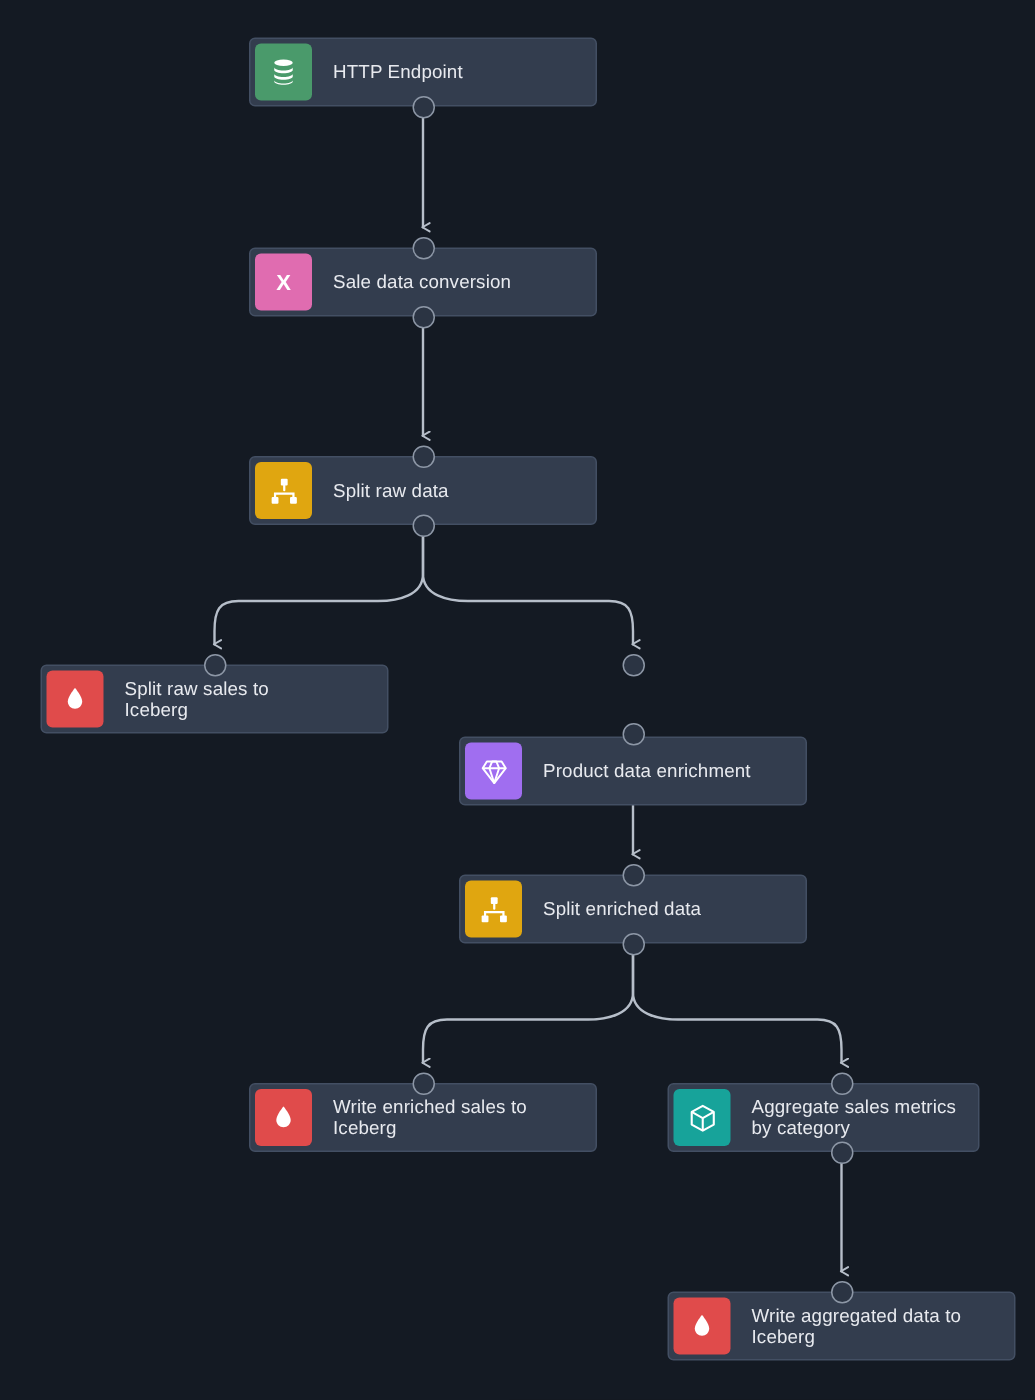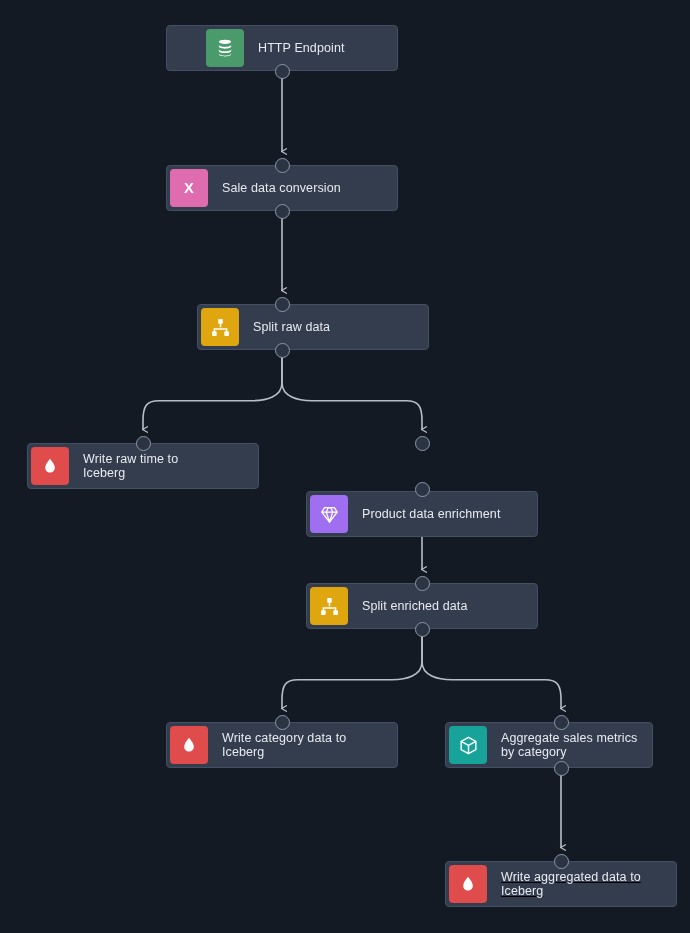--- a/index.html
+++ b/index.html
@@ -84,57 +84,57 @@
         <path d="M282,357.5 L282,382.7 C282,396.7 266,400.7 252,400.7 L159,400.7 C146,400.7 143,406.7 143,420.7 L143,429.5" marker-end="url(#arrowhead)"></path>
         <path d="M282,357.5 L282,382.7 C282,396.7 298,400.7 312,400.7 L406,400.7 C419,400.7 422,406.7 422,420.7 L422,429.5" marker-end="url(#arrowhead)"></path>
         <path d="M422,496.5 L422,569.5" marker-end="url(#arrowhead)"></path>
         <path d="M422,636.5 L422,661.7 C422,675.7 406,679.7 392,679.7 L298,679.7 C285,679.7 282,685.7 282,699.7 L282,708.5" marker-end="url(#arrowhead)"></path>
         <path d="M422,636.5 L422,661.7 C422,675.7 438,679.7 452,679.7 L545,679.7 C558,679.7 561,685.7 561,699.7 L561,708.5" marker-end="url(#arrowhead)"></path>
         <path d="M561,775.5 L561,847.5" marker-end="url(#arrowhead)"></path>
       </g>
   </svg>
 
   <div id="nodes">
-      <div class="node" style="left: 166px; top: 25px; width: 232px; padding-left: 36px;">
+      <div class="node" style="left: 166px; top: 25px; width: 232px;">
         <div class="node-icon" style="background: rgb(74, 154, 107);">
           <svg width="20" height="20" viewBox="0 0 24 24" fill="#fff">
       <ellipse cx="12" cy="4.6" rx="7.4" ry="2.6"></ellipse>
       <path d="M4.6 8.2c0 1.44 3.31 2.6 7.4 2.6s7.4-1.16 7.4-2.6v2.1c0 1.44-3.31 2.6-7.4 2.6s-7.4-1.16-7.4-2.6z"></path>
       <path d="M4.6 13.4c0 1.44 3.31 2.6 7.4 2.6s7.4-1.16 7.4-2.6v2.1c0 1.44-3.31 2.6-7.4 2.6s-7.4-1.16-7.4-2.6z"></path>
       <path d="M4.6 18.6c0 1.44 3.31 2.6 7.4 2.6s7.4-1.16 7.4-2.6v.9c0 1.44-3.31 2.6-7.4 2.6s-7.4-1.16-7.4-2.6z"></path>
     </svg>
         </div>
         <div class="node-label">HTTP Endpoint</div>
       </div>
       <div class="node" style="left: 166px; top: 165px; width: 232px;">
         <div class="node-icon" style="background: rgb(224, 108, 176);">
           <svg width="22" height="22" viewBox="0 0 24 24">
       <text x="12" y="17.5" text-anchor="middle" fill="#fff" font-family="Liberation Sans, sans-serif" font-size="16" font-weight="bold">X</text>
     </svg>
         </div>
         <div class="node-label">Sale data conversion</div>
       </div>
-      <div class="node" style="left: 166px; top: 304px; width: 232px; margin-left: 31px;">
+      <div class="node" style="left: 166px; top: 304px; width: 232px;">
         <div class="node-icon" style="background: rgb(224, 166, 16);">
           <svg width="21" height="21" viewBox="0 0 24 24" fill="#fff">
       <rect x="9.4" y="2.4" width="5.2" height="5.2" rx="0.8"></rect>
       <rect x="2.4" y="16.4" width="5.2" height="5.2" rx="0.8"></rect>
       <rect x="16.4" y="16.4" width="5.2" height="5.2" rx="0.8"></rect>
       <path d="M12 7.6v3.6M5 16.4v-2.6h14v2.6M5 13.8h14" stroke="#fff" stroke-width="1.7" fill="none" stroke-linecap="round"></path>
     </svg>
         </div>
         <div class="node-label">Split raw data</div>
       </div>
       <div class="node" style="left: 27px; top: 443px; width: 232px;">
         <div class="node-icon" style="background: rgb(224, 75, 75);">
           <svg width="18" height="18" viewBox="0 0 24 24" fill="#fff">
       <path d="M12 2.2c0 0 6.4 7.3 6.4 12.0 0 3.62-2.87 6.4-6.4 6.4s-6.4-2.78-6.4-6.4C5.6 9.5 12 2.2 12 2.2z"></path>
     </svg>
         </div>
-        <div class="node-label">Write raw time to
+        <div class="node-label">Split raw sales to
 Iceberg</div>
       </div>
       <div class="node" style="left: 306px; top: 443px; width: 232px; margin-top: 48px;">
         <div class="node-icon" style="background: rgb(160, 110, 240);">
           <svg width="21" height="21" viewBox="0 0 24 24">
       <g fill="none" stroke="#fff" stroke-width="1.5" stroke-linejoin="round">
         <path d="M3.2 9.3L12 20.6L20.8 9.3L17.6 4.2H6.4z"></path>
         <path d="M3.2 9.3h17.6"></path>
         <path d="M8.3 9.3L12 20.6L15.7 9.3L13.6 4.2h-3.2z"></path>
       </g>
@@ -152,36 +152,36 @@
     </svg>
         </div>
         <div class="node-label">Split enriched data</div>
       </div>
       <div class="node" style="left: 166px; top: 722px; width: 232px;">
         <div class="node-icon" style="background: rgb(224, 75, 75);">
           <svg width="18" height="18" viewBox="0 0 24 24" fill="#fff">
       <path d="M12 2.2c0 0 6.4 7.3 6.4 12.0 0 3.62-2.87 6.4-6.4 6.4s-6.4-2.78-6.4-6.4C5.6 9.5 12 2.2 12 2.2z"></path>
     </svg>
         </div>
-        <div class="node-label">Write category data to
+        <div class="node-label">Write enriched sales to
 Iceberg</div>
       </div>
       <div class="node" style="left: 445px; top: 722px; width: 208px;">
         <div class="node-icon" style="background: rgb(23, 163, 154);">
           <svg width="21" height="21" viewBox="0 0 24 24">
       <g fill="none" stroke="#fff" stroke-width="1.6" stroke-linejoin="round">
         <path d="M12 2.6l8.4 4.6v9.6L12 21.4 3.6 16.8V7.2z"></path>
         <path d="M3.6 7.2L12 11.9l8.4-4.7M12 11.9v9.5"></path>
       </g>
     </svg>
         </div>
         <div class="node-label">Aggregate sales metrics
 by category</div>
       </div>
-      <div class="node" style="left: 445px; top: 861px; width: 232px; text-decoration: underline;">
+      <div class="node" style="left: 445px; top: 861px; width: 232px;">
         <div class="node-icon" style="background: rgb(224, 75, 75);">
           <svg width="18" height="18" viewBox="0 0 24 24" fill="#fff">
       <path d="M12 2.2c0 0 6.4 7.3 6.4 12.0 0 3.62-2.87 6.4-6.4 6.4s-6.4-2.78-6.4-6.4C5.6 9.5 12 2.2 12 2.2z"></path>
     </svg>
         </div>
         <div class="node-label">Write aggregated data to
 Iceberg</div>
       </div>
     </div>
 <div class="port" style="left: 274.5px; top: 63.5px;"></div>

